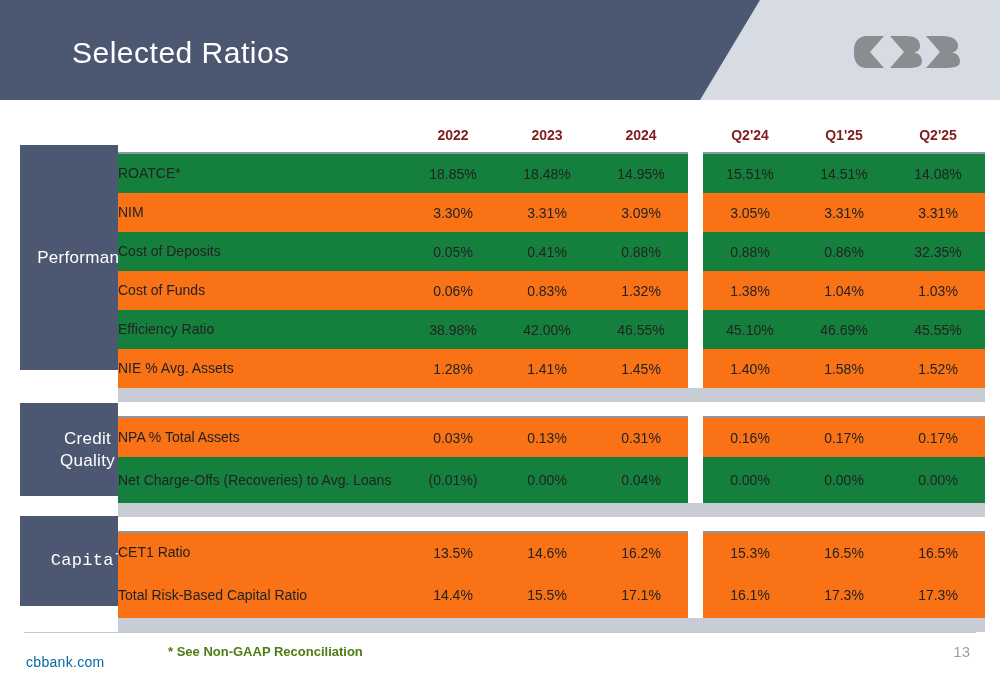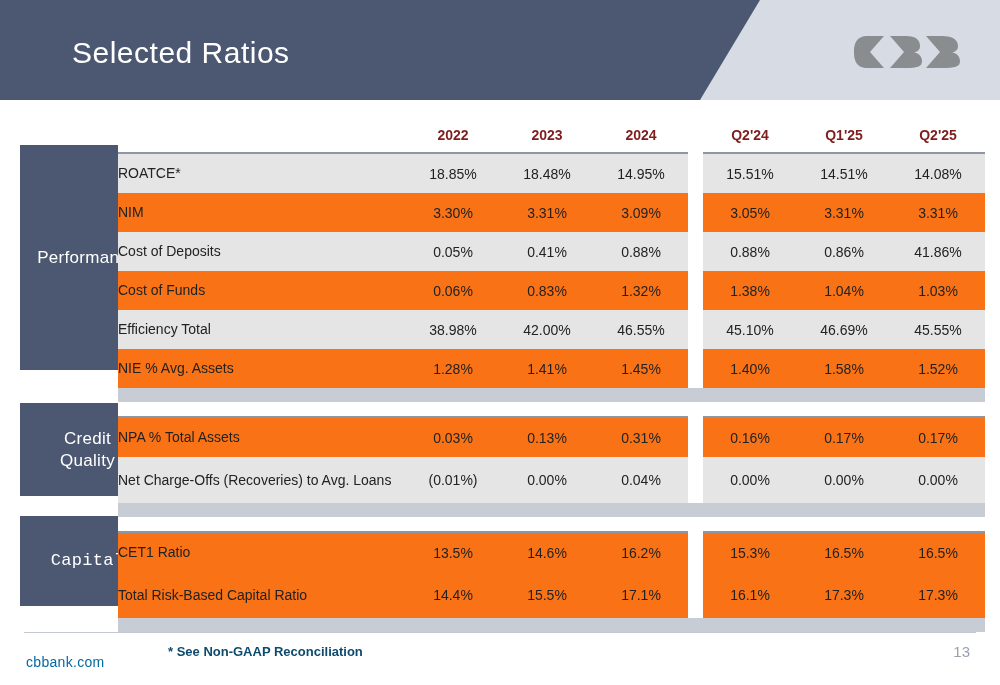--- a/index.html
+++ b/index.html
@@ -107,21 +107,21 @@
     text-align: left;
     font-size: 14px;
     color: #222222;
     line-height: 1.2;
   }
   .num {
     text-align: center;
     font-size: 14px;
     color: #222222;
   }
-  .bg-dark  { background: #e5e5e5; }
+  .bg-dark  { background: #15803d; }
   .bg-light { background: #f97316; }
   .gap-col  { background: #ffffff; }
 
   .sep-row td {
     height: 14px;
     background: #ffffff;
   }
   .band-row td {
     height: 14px;
     background: #c8ccd4;
@@ -146,21 +146,21 @@
     position: absolute;
     left: 26px; top: 654px;
     font-size: 14px;
     color: #0369a1;
     letter-spacing: 0.3px;
   }
   .footer-note {
     position: absolute;
     left: 168px; top: 644px;
     font-size: 13px;
-    color: #0c4a6e;
+    color: #4d7c0f;
     font-weight: bold;
   }
   .footer-page {
     position: absolute;
     right: 30px; top: 643px;
     font-size: 15px;
     color: #9aa1ad;
   }
 </style>
 </head>
@@ -250,34 +250,34 @@
         <td class="num bg-light">3.31%</td>
       </tr>
       <tr class="row-h">
         <td class="lbl bg-dark">Cost of Deposits</td>
         <td class="num bg-dark">0.05%</td>
         <td class="num bg-dark">0.41%</td>
         <td class="num bg-dark">0.88%</td>
         <td class="gap-col"></td>
         <td class="num bg-dark">0.88%</td>
         <td class="num bg-dark">0.86%</td>
-        <td class="num bg-dark">41.86%</td>
+        <td class="num bg-dark">32.35%</td>
       </tr>
       <tr class="row-h">
         <td class="lbl bg-light">Cost of Funds</td>
         <td class="num bg-light">0.06%</td>
         <td class="num bg-light">0.83%</td>
         <td class="num bg-light">1.32%</td>
         <td class="gap-col"></td>
         <td class="num bg-light">1.38%</td>
         <td class="num bg-light">1.04%</td>
         <td class="num bg-light">1.03%</td>
       </tr>
       <tr class="row-h">
-        <td class="lbl bg-dark">Efficiency Total</td>
+        <td class="lbl bg-dark">Efficiency Ratio</td>
         <td class="num bg-dark">38.98%</td>
         <td class="num bg-dark">42.00%</td>
         <td class="num bg-dark">46.55%</td>
         <td class="gap-col"></td>
         <td class="num bg-dark">45.10%</td>
         <td class="num bg-dark">46.69%</td>
         <td class="num bg-dark">45.55%</td>
       </tr>
       <tr class="row-h">
         <td class="lbl bg-light">NIE % Avg. Assets</td>

